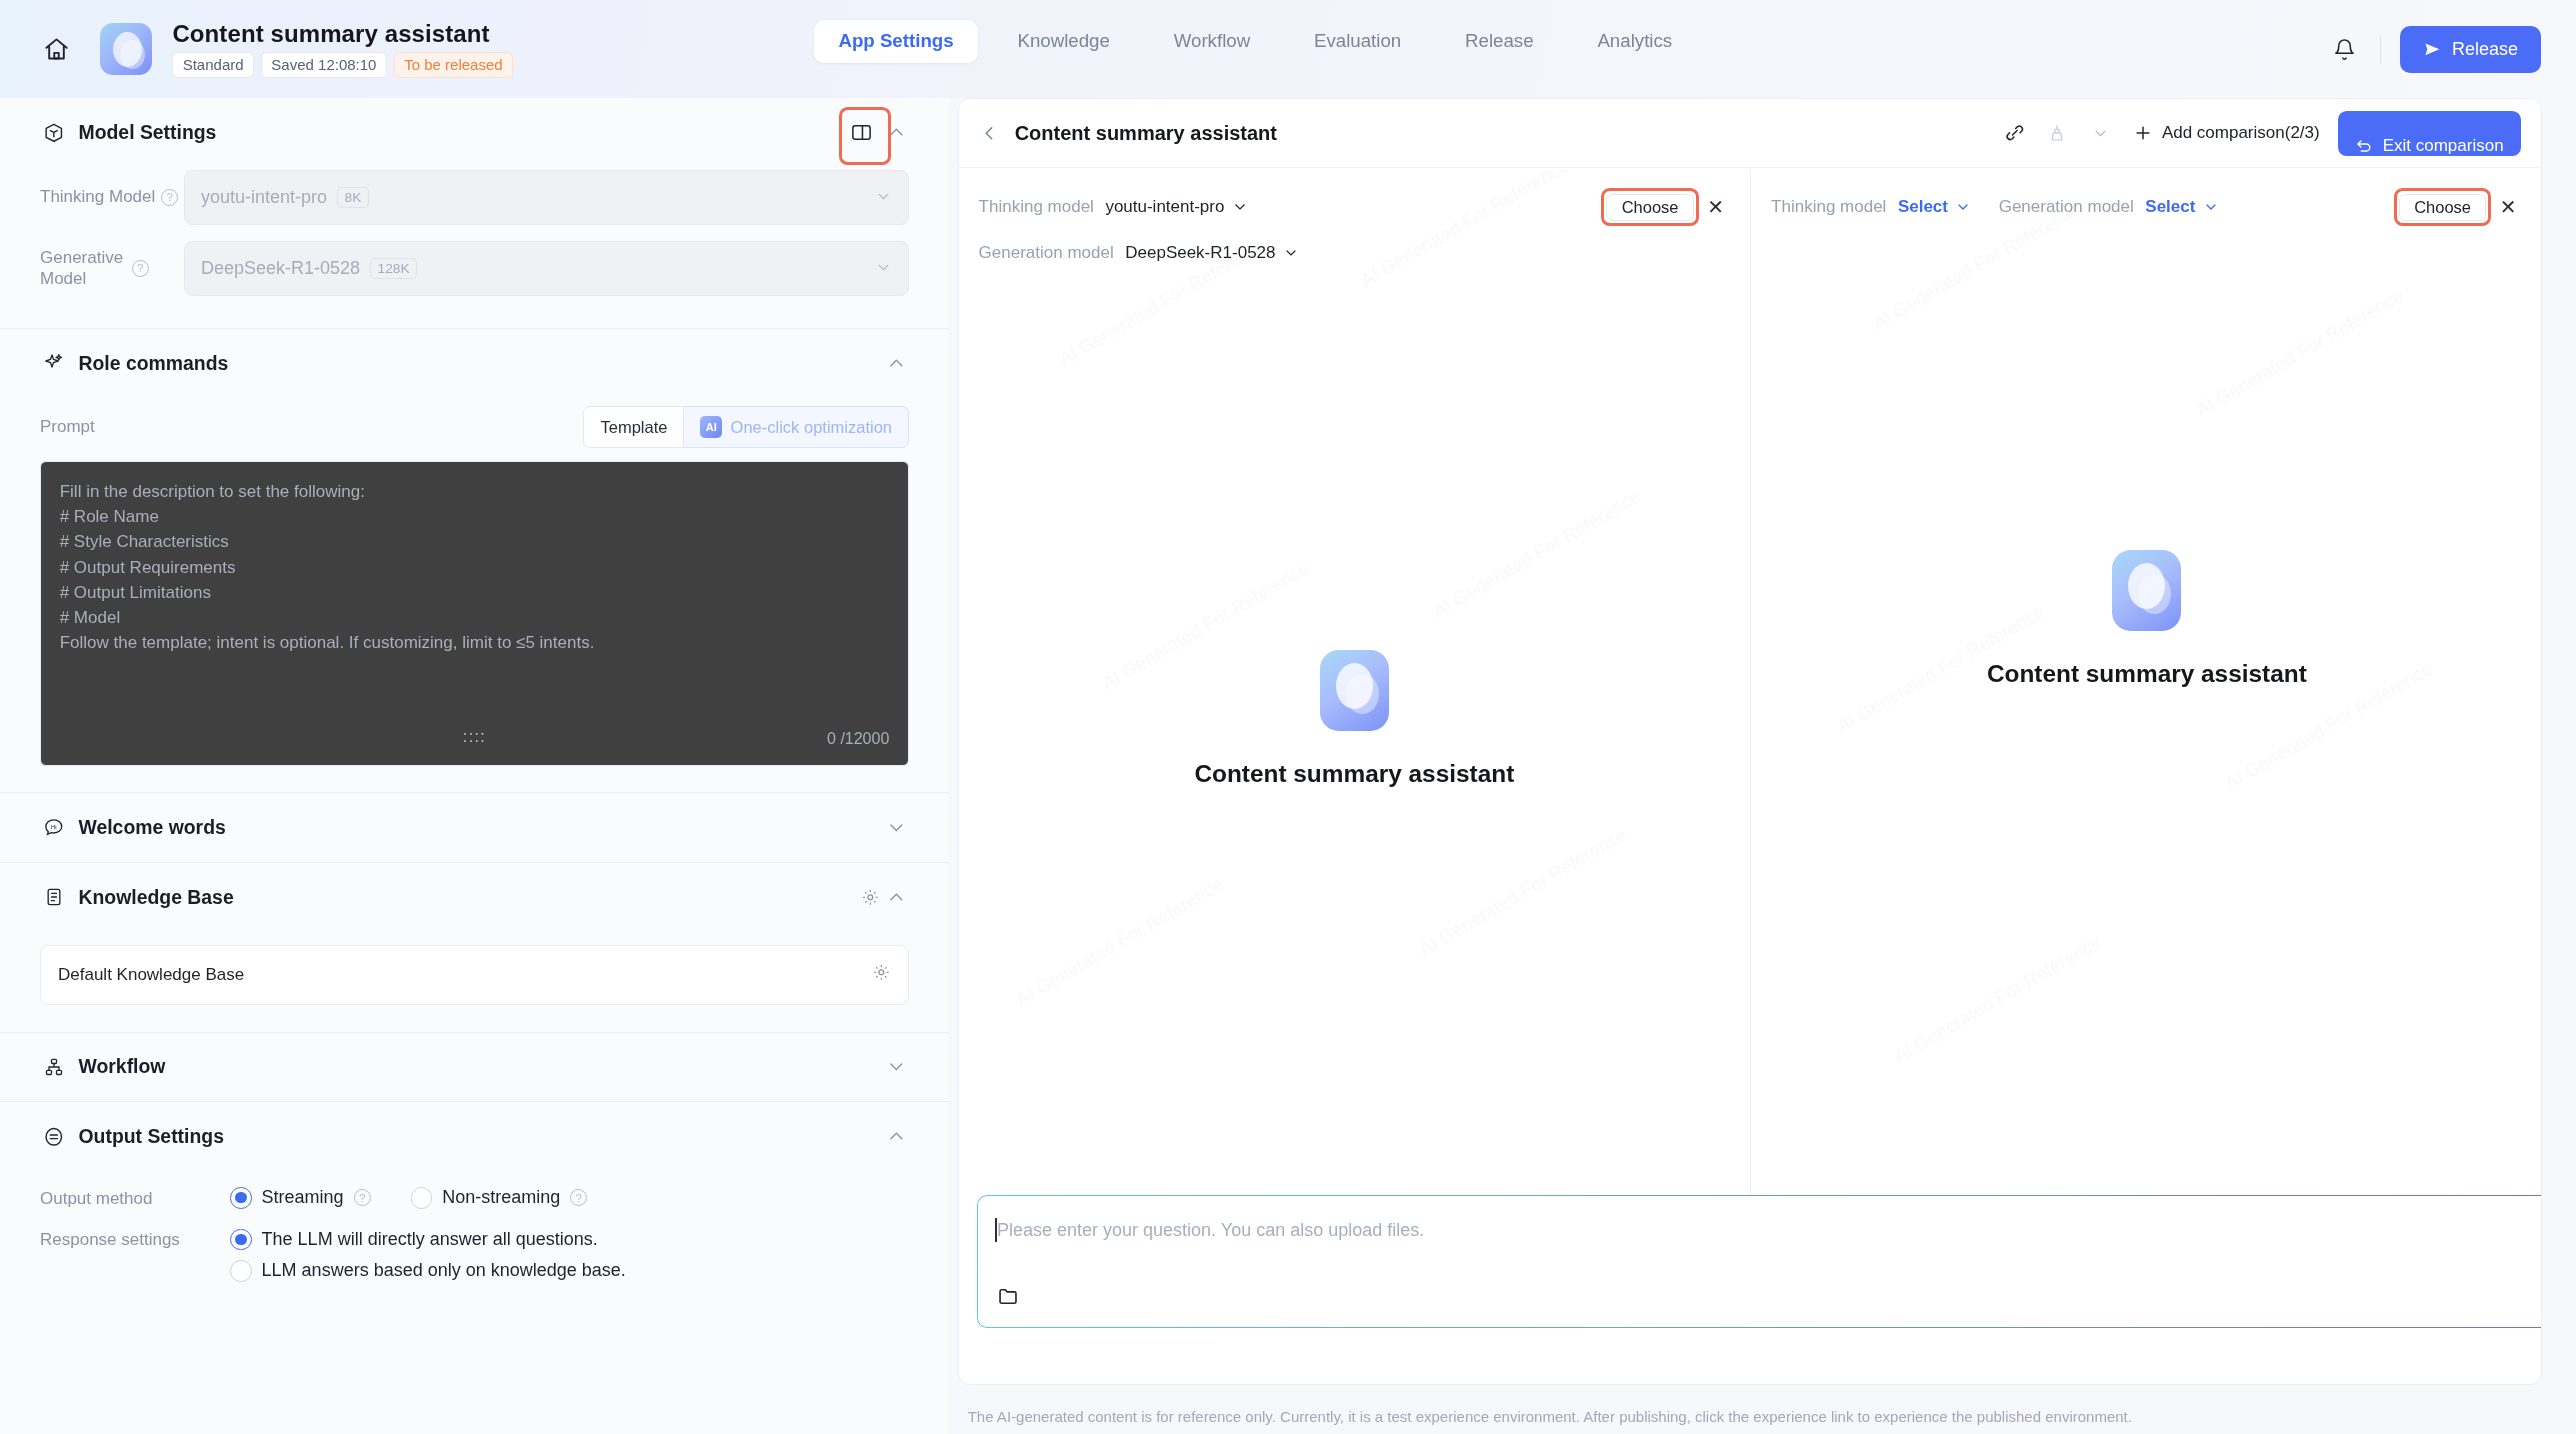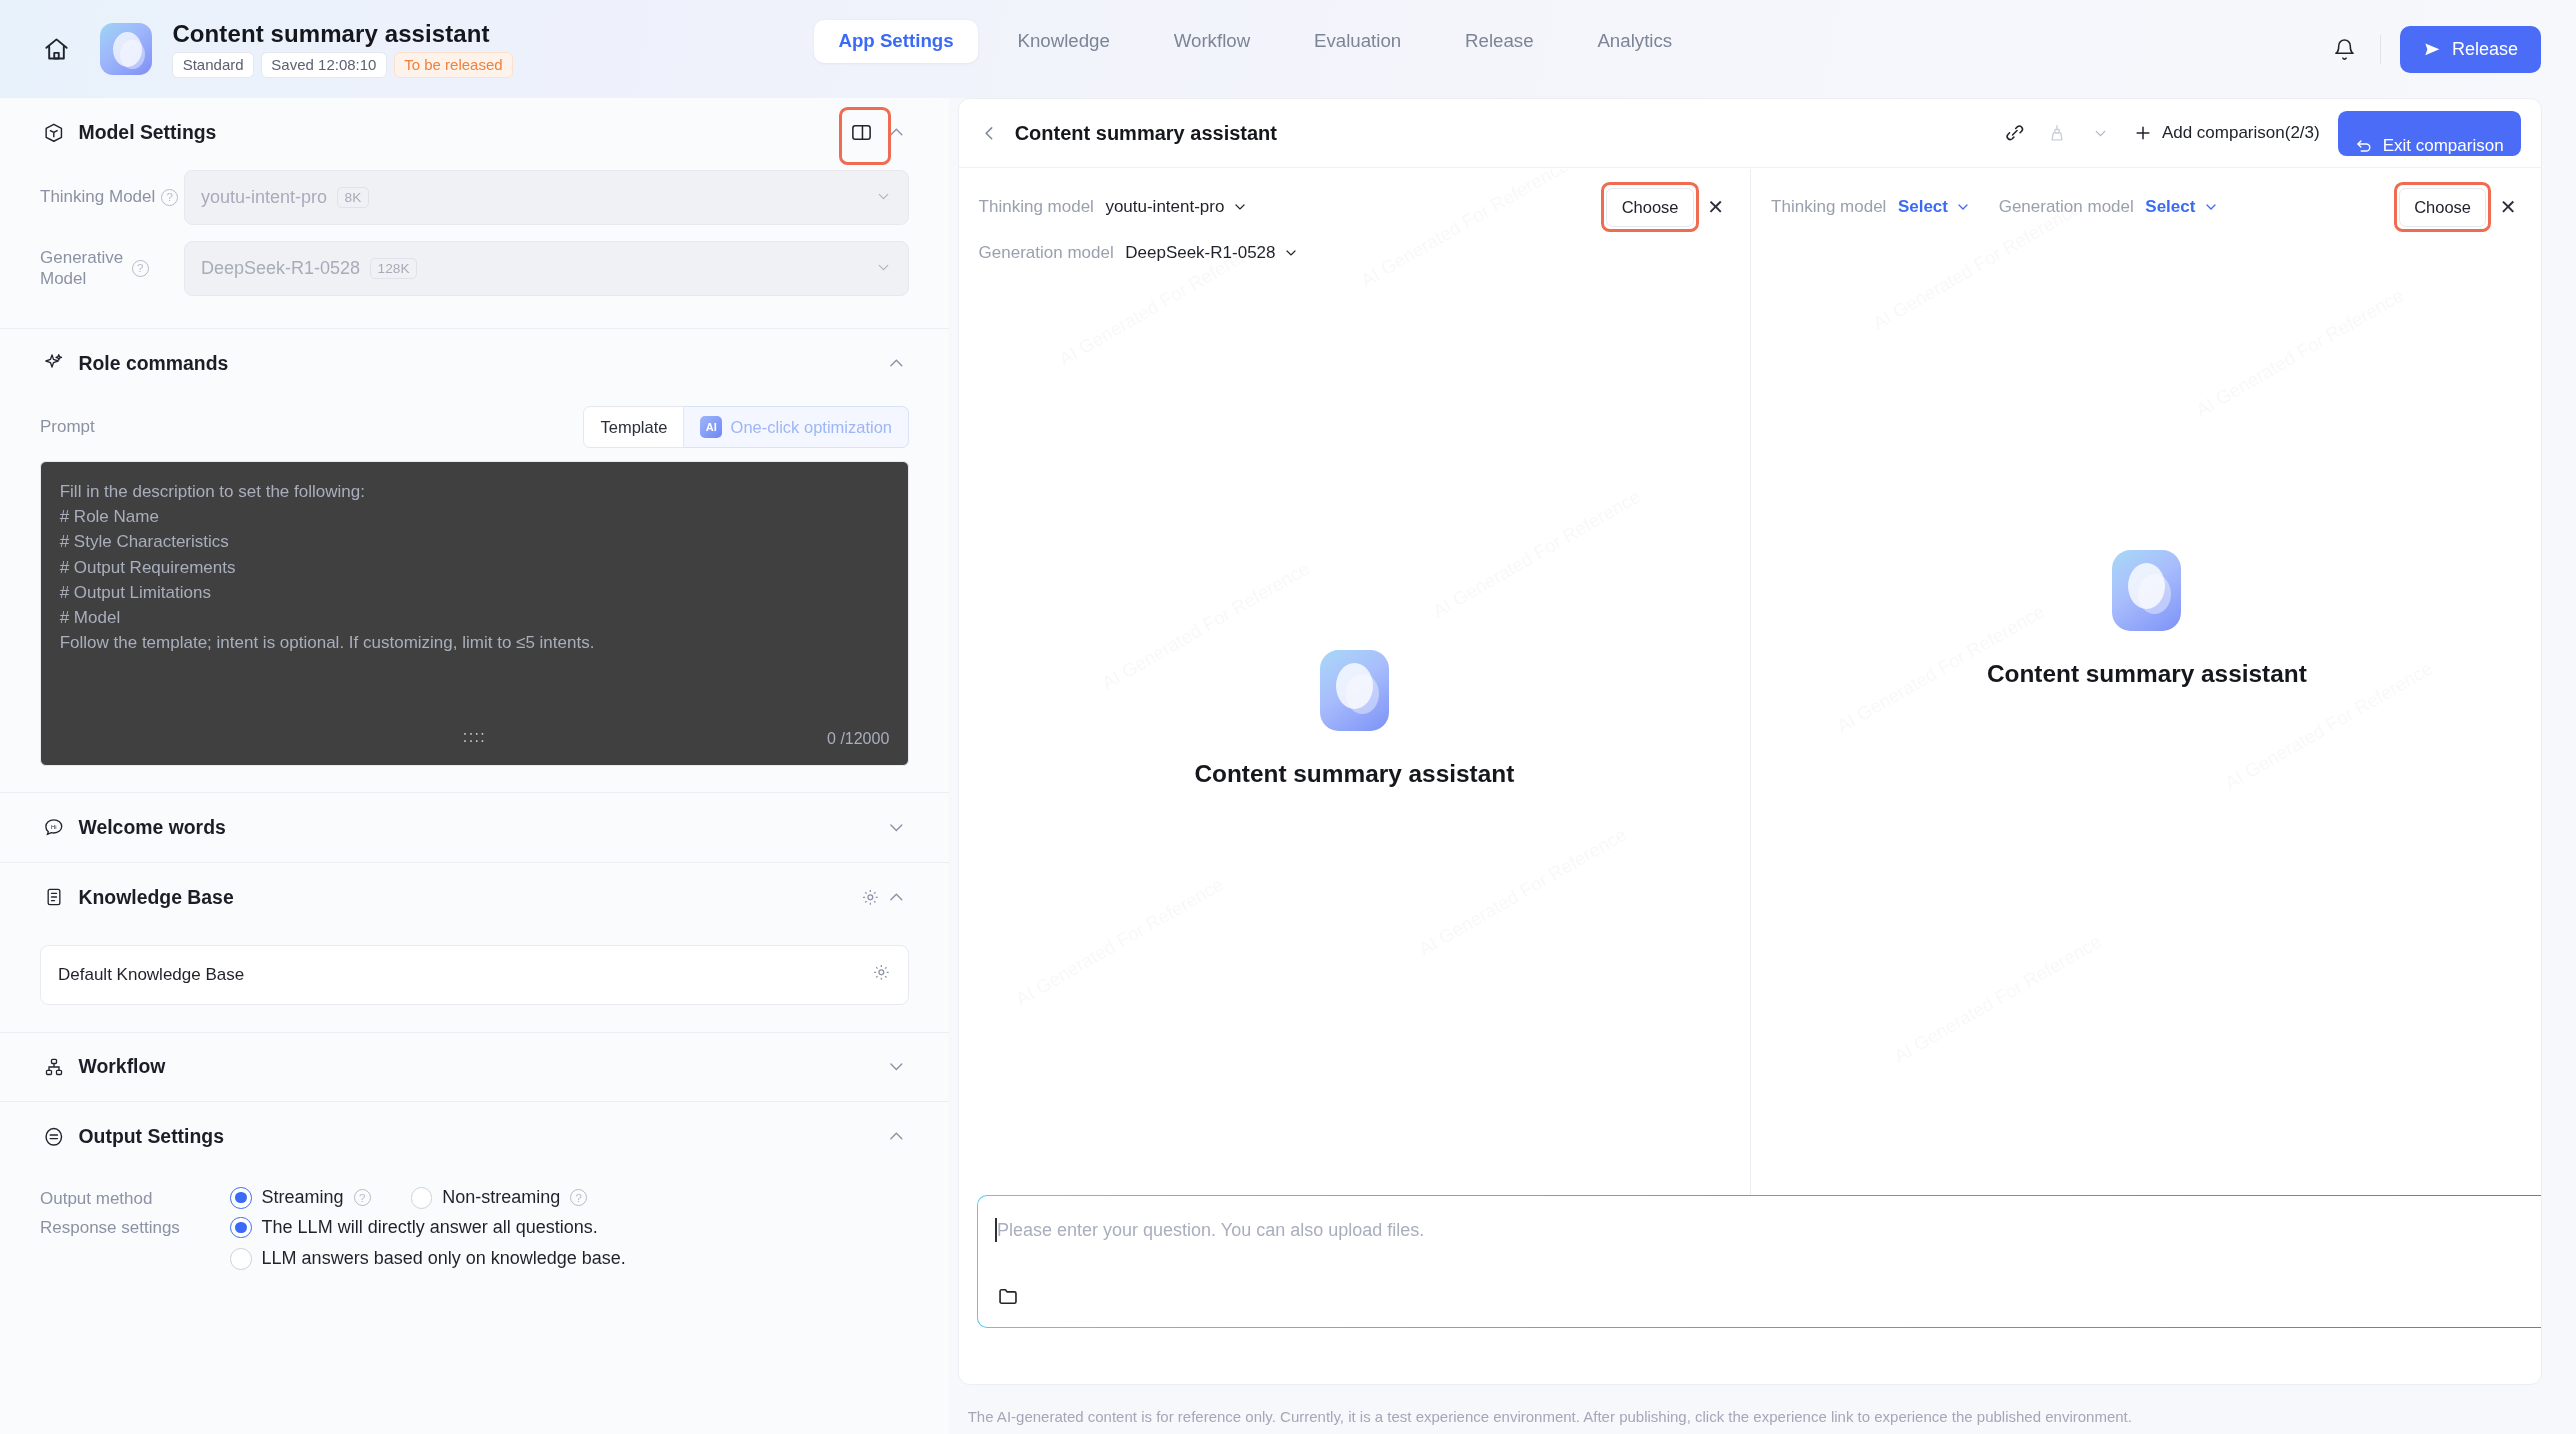--- a/index.html
+++ b/index.html
@@ -152,21 +152,21 @@
   .pane { flex: 1; position: relative; overflow: hidden; }
   .pane.left-pane { border-right: 0.7px solid #eceef3; }
   .pane-head { padding: 18.7px 20px 0 20px; }
   .mrow { display: flex; align-items: center; gap: 11.5px; min-height: 39px; }
   .mlabel { font-size: 17px; color: #9aa0ae; white-space: nowrap; }
   .mval { font-size: 17px; color: #1f222b; display:flex; align-items:center; gap: 7.2px; white-space: nowrap; }
   .mval.link { color: #3b6bf6; font-weight: 600; }
   .mrow-sp { margin-left: auto; display:flex; align-items:center; gap: 7.2px; }
   .choose-wrap { position: relative; display:flex; align-items:center; justify-content:center; }
   .choose-btn {
-    border: 0.7px solid #e4e7ee; background: #fff; border-radius: 6.5px; height: 39px; padding: 0 14.4px;
+    border: 0.7px solid #e4e7ee; background: #fff; border-radius: 6.5px; height: 27px; padding: 0 14.4px;
     display:flex; align-items:center; font-size: 16.5px; color: #21242c;
   }
   .choose-wrap.hl::after {
     content:""; position:absolute; left:-5px; top:-5.7px; right:-5px; bottom:-5.7px;
     border: 3.6px solid #ef6b52; border-radius: 8.6px; pointer-events:none;
   }
   .x-ico { width: 29px; height: 29px; display:flex;align-items:center;justify-content:center; color:#2b2f3a; font-size: 20px; }
 
   .pane-body { position: absolute; left: 0; right: 0; top: 0; bottom: 0; display:flex; flex-direction: column;
                align-items: center; justify-content: center; pointer-events: none; }
@@ -449,21 +449,21 @@
       <span class="radio-label">Streaming</span>
       <span class="qmark">?</span>
     </span>
     <span class="radio-item">
       <span class="radio"></span>
       <span class="radio-label">Non-streaming</span>
       <span class="qmark">?</span>
     </span>
   </div>
 
-  <div class="opt-row" style="margin-top:8px">
+  <div class="opt-row" style="margin-top:20px">
     <span class="opt-row-label">Response settings</span>
     <span class="radio-item">
       <span class="radio on"></span>
       <span class="radio-label">The LLM will directly answer all questions.</span>
     </span>
   </div>
   <div class="opt-row" style="margin-top:10px">
     <span class="opt-row-label"></span>
     <span class="radio-item">
       <span class="radio"></span>

